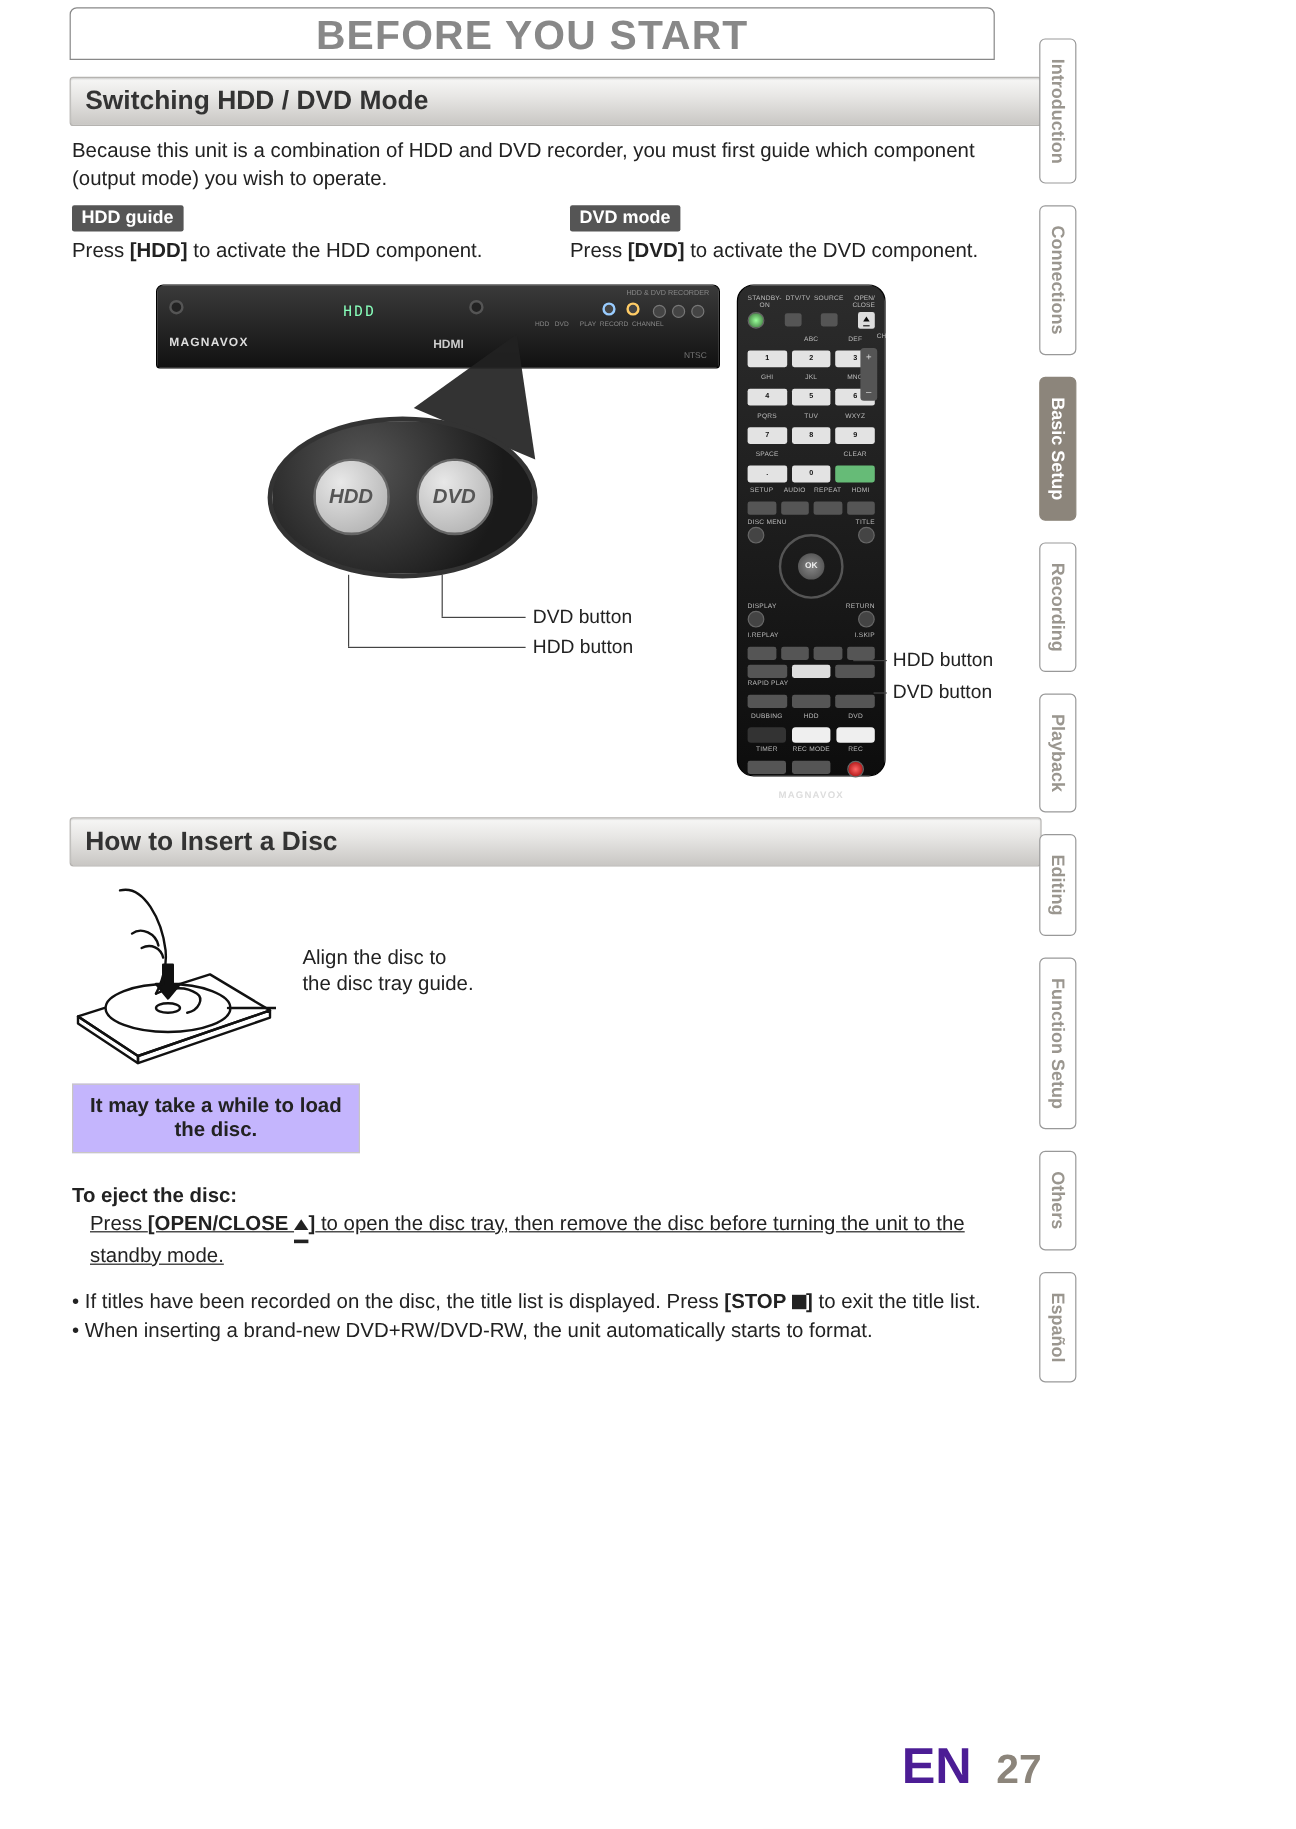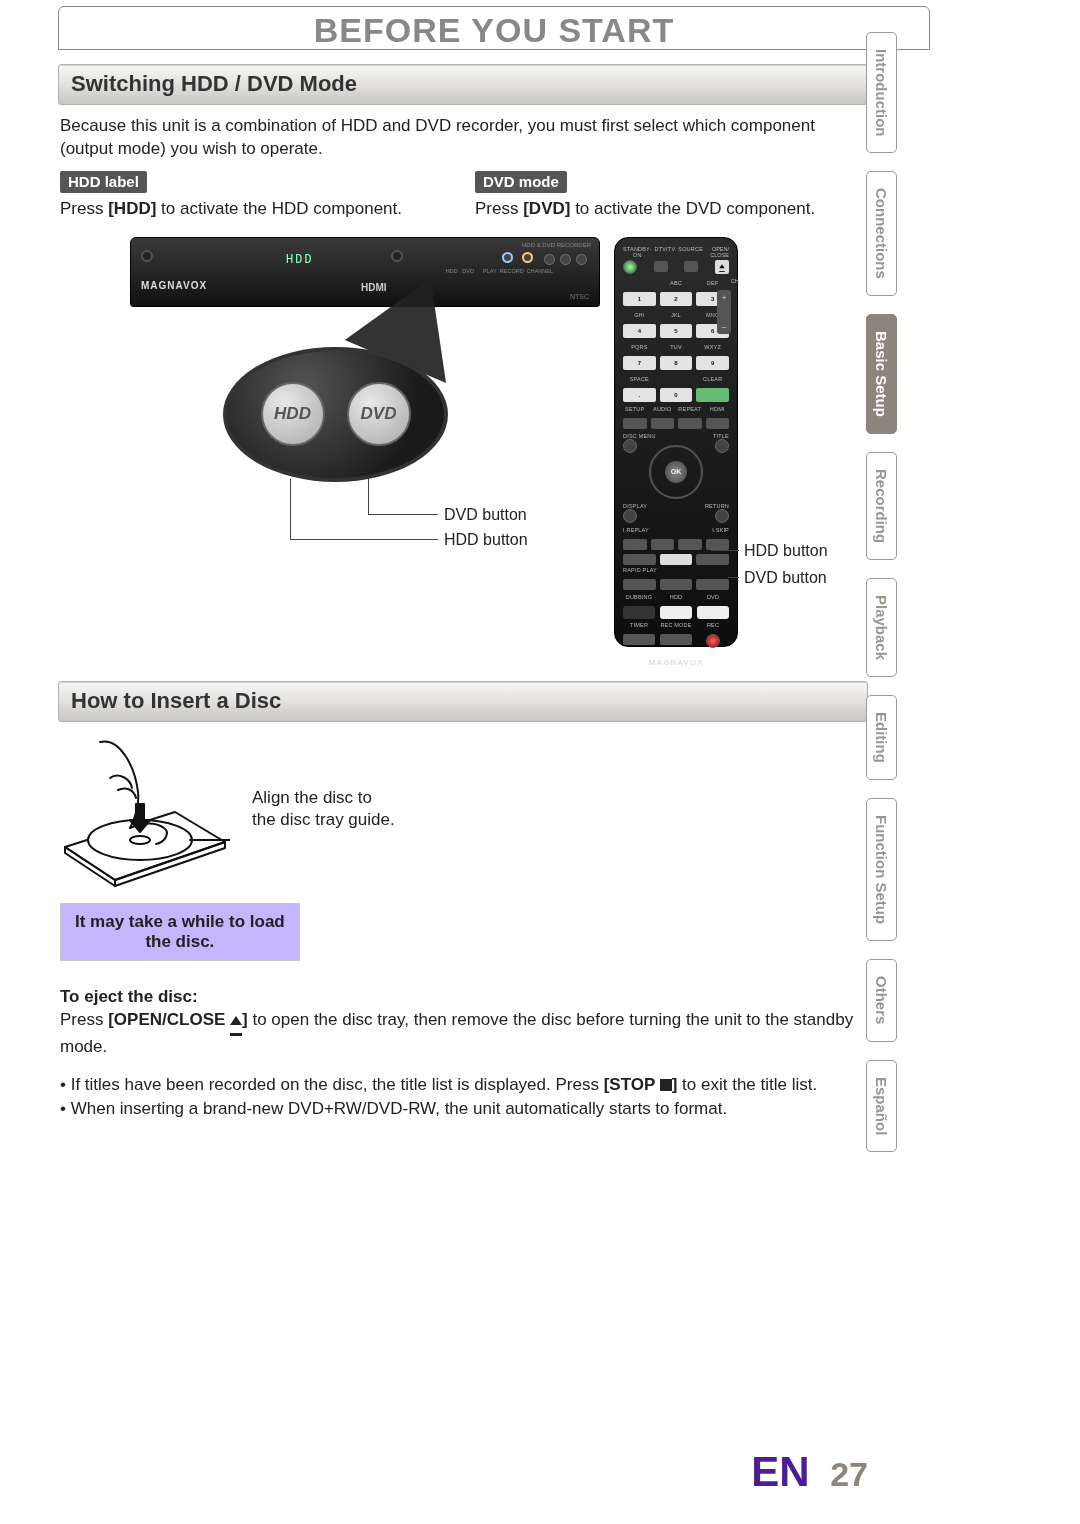--- a/index.html
+++ b/index.html
@@ -14,21 +14,21 @@
   .page {
     position: relative;
     width: 1080px;
     height: 1524px;
     background: #fff;
   }
   .content-frame {
     position: absolute;
     left: 58px;
     top: 6px;
-    width: 872px;
+    width: 771px;
     border: 1.5px solid #888;
     border-radius: 6px 6px 0 0;
     padding: 0 15px 10px 15px;
     height: 44px;
   }
   .page-title {
     text-align: center;
     font-size: 34px;
     font-weight: 700;
     color: #888;
@@ -177,21 +177,21 @@
 
   .notice-box {
     display:inline-block;
     background:#c4b5fd;
     border:1px solid #c9c7c3;
     padding:8px 14px;
     font-size:17px; font-weight:700; text-align:center;
     margin: 6px 2px 16px 2px;
   }
   .sub-head { font-weight:700; font-size:17px; margin: 10px 2px 2px 2px; }
-  .plain { font-size:17px; margin: 2px 2px; line-height:1.35; }
+  .plain { font-size:17px; margin: 2px 17px; line-height:1.35;text-decoration:underline; }
   .bullets { font-size:17px; margin: 14px 2px 2px 2px; line-height:1.45; }
 
   
   .side-tabs {
     position: absolute;
     right: 170px;
     top: 32px;
     width: 44px;
   }
   .tab {
@@ -228,25 +228,25 @@
 
 <div class="page">
 
   <div class="content-frame">
     <div class="page-title">BEFORE YOU START</div>
   </div>
 
   <div class="main">
     
     <div class="section-bar">Switching HDD / DVD Mode</div>
-    <div class="body-text">Because this unit is a combination of HDD and DVD recorder, you must first select which component (output mode) you wish to operate.</div>
+    <div class="body-text">Because this unit is a combination of HDD and DVD recorder, you must first guide which component (output mode) you wish to operate.</div>
 
     <div class="two-col">
       <div>
-        <span class="mode-chip">HDD label</span>
+        <span class="mode-chip">HDD guide</span>
         <div class="press-line">
           <span>Press </span><b>[HDD]</b><span> to activate the HDD component.</span>
         </div>
       </div>
       <div>
         <span class="mode-chip">DVD mode</span>
         <div class="press-line">
           <span>Press </span><b>[DVD]</b><span> to activate the DVD component.</span>
         </div>
       </div>

